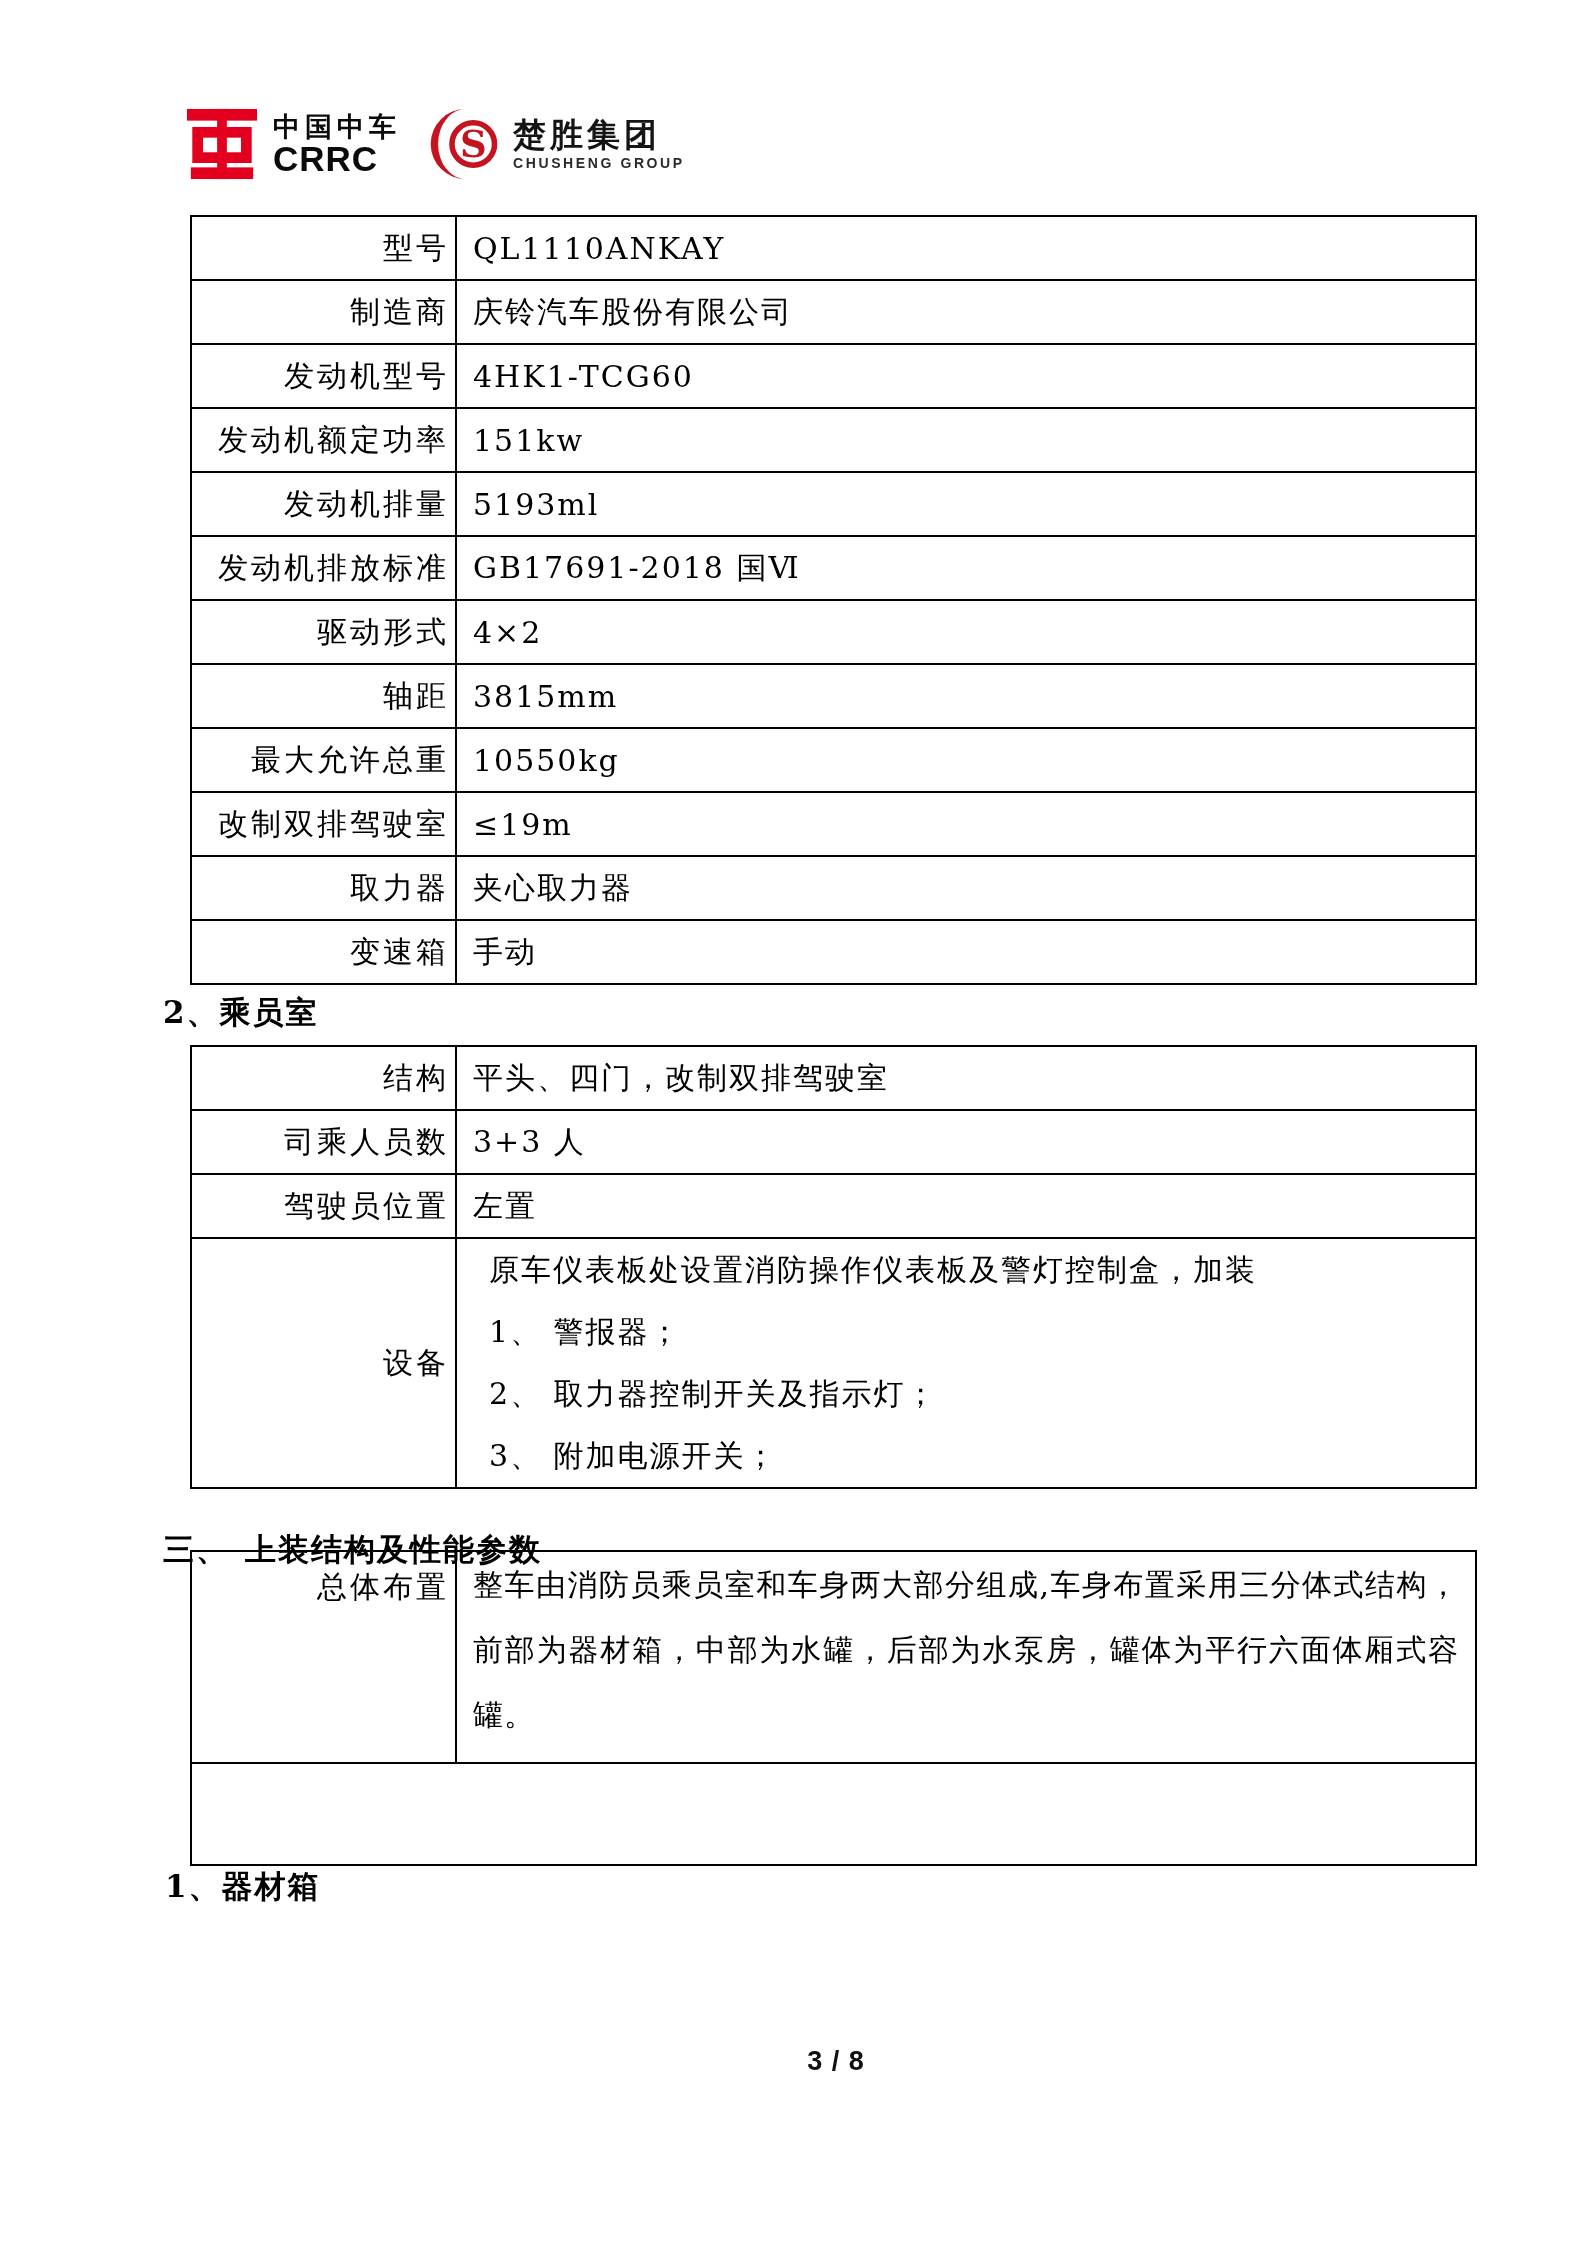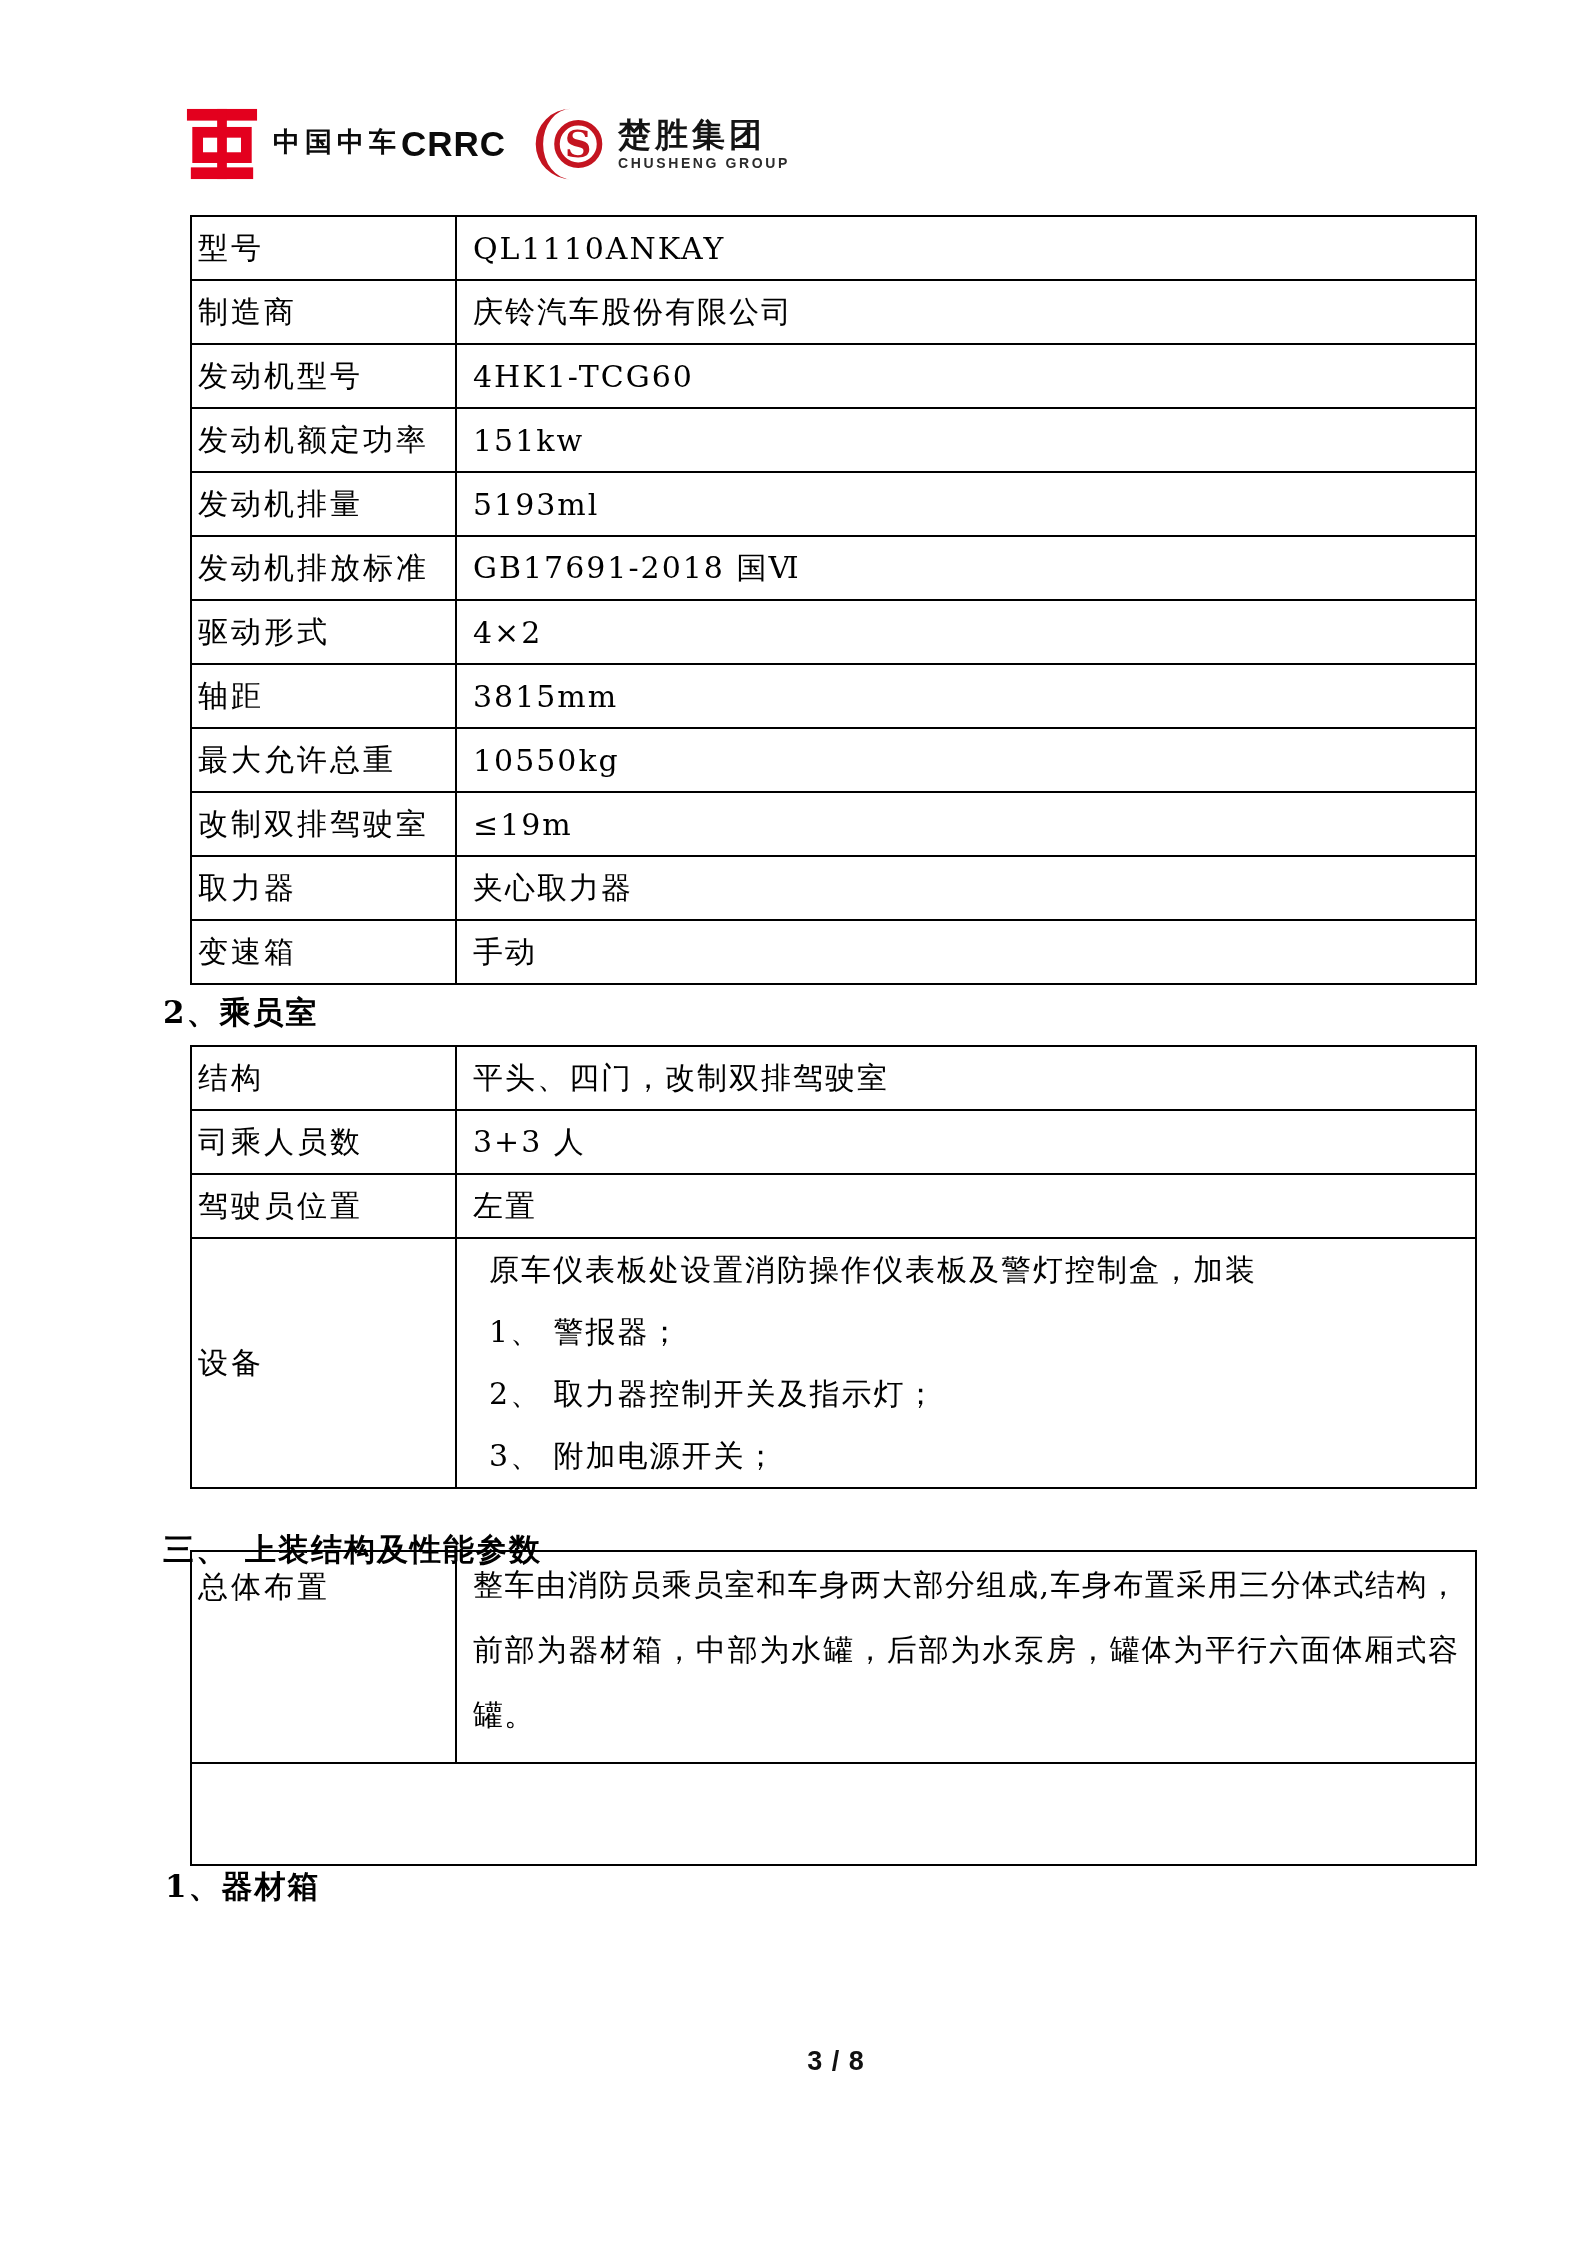--- a/index.html
+++ b/index.html
@@ -8,21 +8,21 @@
     width:1587px;height:2245px;
     background:#ffffff;
     font-family:"DejaVu Serif","Liberation Serif",serif;
     color:#000;
     overflow:hidden;
   }
 
   
   .logo-row{position:absolute;left:185px;top:106px;display:flex;align-items:center;}
   .logo-emblem{display:block;}
-  .crrc-text{margin-left:14px;display:flex;flex-direction:row;justify-content:flex-start;}
+  .crrc-text{margin-left:14px;display:flex;flex-direction:column;justify-content:flex-start;}
   .crrc-cn{font-size:27px;font-weight:bold;letter-spacing:5px;color:#0b0b0b;line-height:30px;white-space:nowrap;}
   .crrc-en{font-size:35px;font-weight:bold;letter-spacing:1px;color:#0b0b0b;line-height:34px;font-family:"Liberation Sans","DejaVu Sans",sans-serif;}
   .cs-logo{margin-left:26px;}
   .cs-text{margin-left:12px;display:flex;flex-direction:column;justify-content:center;}
   .cs-cn{font-size:33px;font-weight:bold;letter-spacing:4px;color:#141414;line-height:38px;white-space:nowrap;}
   .cs-en{font-size:14px;font-weight:bold;letter-spacing:2.6px;color:#2b2b2b;line-height:18px;font-family:"Liberation Sans","DejaVu Sans",sans-serif;}
 
   
   table.spec{
     position:absolute;left:190px;width:1285px;
@@ -32,21 +32,21 @@
   #table2{top:1045px;}
   #table3{top:1550px;}
   table.spec td{
     border:2px solid #000;
     font-size:30px;
     vertical-align:middle;
     overflow:hidden;
   }
   table.spec col.c1{width:265px;}
   table.spec col.c2{width:1020px;}
-  td.lbl{padding:0 6px 0 6px;letter-spacing:3px;}
+  td.lbl{padding:0 6px 0 6px;letter-spacing:3px;text-align:right;}
   td.val{padding:0 14px 0 16px;letter-spacing:2px;}
   #table1 td{height:62px;}
   #table2 tbody.simple td{height:62px;}
   #table2 td.eq-label{height:247px;}
   #table2 td.eq-val{height:247px;line-height:62px;padding:0 14px 0 32px;letter-spacing:2px;}
   .eq-line{white-space:nowrap;}
   #table3 td.para-label{height:208px;vertical-align:top;line-height:65px;padding-top:2px;}
   #table3 td.para-val{height:208px;vertical-align:top;line-height:65px;padding:0 16px 0 16px;letter-spacing:1px;}
   #table3 td.empty-cell{height:98px;}
   .just{text-align:justify;text-align-last:justify;}

